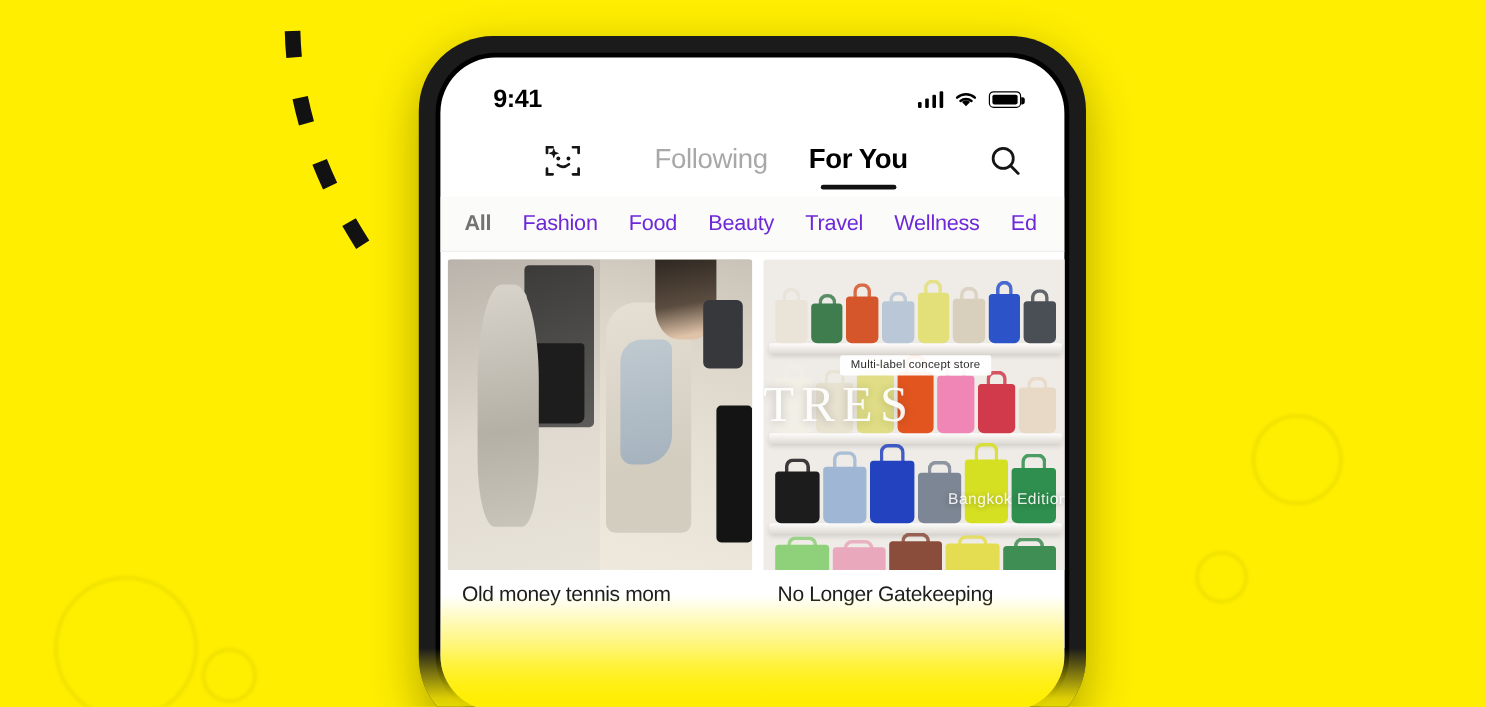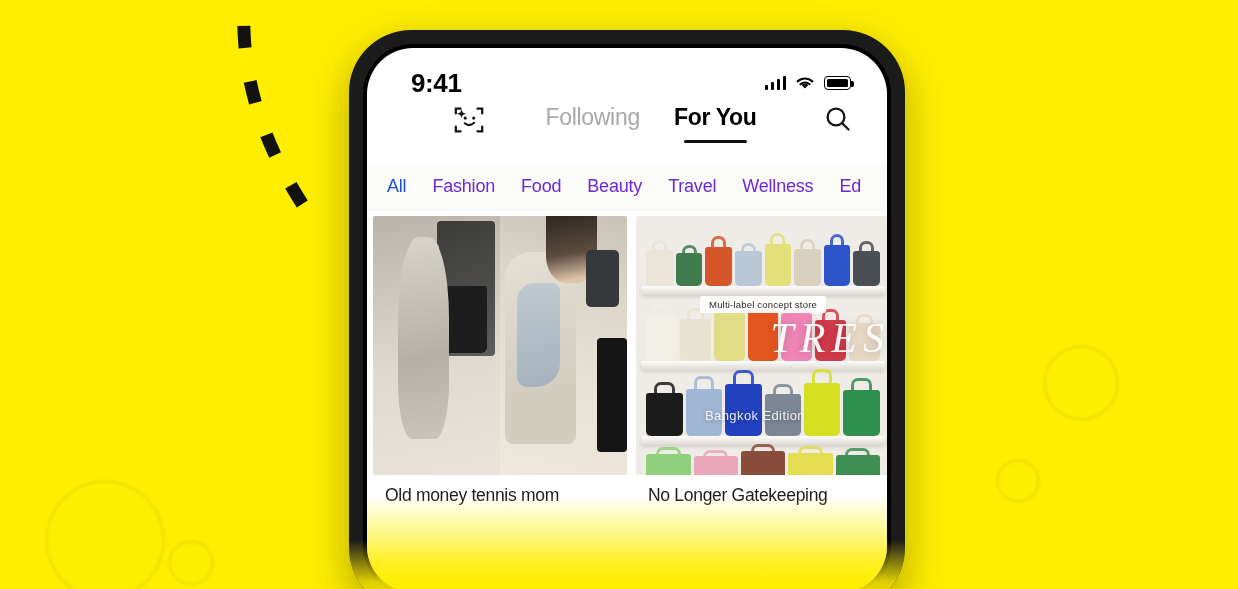--- a/index.html
+++ b/index.html
@@ -49,21 +49,21 @@
     overflow:hidden;
     position:relative;
   }
 
   
   #status-bar {
     height:56px;
     display:flex; align-items:center; justify-content:space-between;
     padding:14px 36px 0 44px;
   }
-  #status-time { font-size:26px; font-weight:700; letter-spacing:-0.4px; color:#000; }
+  #status-time { font-size:21px; font-weight:700; letter-spacing:-0.4px; color:#000; }
   #status-icons { display:flex; align-items:center; gap:9px; }
   #signal-bars { display:flex; align-items:flex-end; gap:2.5px; height:14px; }
   #signal-bars i { width:3.5px; background:#000; border-radius:1px; display:block; }
   #signal-bars i:nth-child(1){height:5px;}
   #signal-bars i:nth-child(2){height:8px;}
   #signal-bars i:nth-child(3){height:11px;}
   #signal-bars i:nth-child(4){height:14px;}
   #battery-icon {
     width:27px; height:14px;
     border:1.6px solid #000; border-radius:4px;
@@ -71,21 +71,21 @@
   }
   #battery-icon::after{
     content:""; position:absolute; right:-3.6px; top:4px;
     width:2.2px; height:6px; background:#000; border-radius:0 2px 2px 0;
   }
   #battery-fill { width:100%; height:100%; background:#000; border-radius:1.5px; }
 
   
   #nav-bar {
     height:60px;
-    display:flex; 
+    display:flex; align-items:center;
     padding:0 34px 0 38px;
     position:relative;
     margin-left:48px;
   }
   #face-scan-icon { width:32px; height:32px; }
   #nav-tabs {
     position:absolute; left:0; right:0;
     display:flex; justify-content:center; align-items:center; gap:34px;
   }
   .nav-tab {
@@ -106,21 +106,21 @@
     display:flex; align-items:center; gap:26px;
     padding:0 0 0 20px;
     background:#fbfbfa;
     overflow:hidden;
     border-bottom:1px solid #f0f0ef;
   }
   .category-chip {
     font-size:18px; color:#6d28d9; white-space:nowrap; cursor:pointer;
     letter-spacing:-0.2px;
   }
-  .category-chip.active { color:#1d4ed8; font-weight:400; }
+  .category-chip.active { color:#737373; font-weight:700; }
 
   
   #feed {
     display:flex; gap:9px;
     padding:6px 0 0 6px;
     height:330px;
   }
   .feed-card { width:254px; flex:0 0 254px; background:#fff; border-radius:3px; overflow:hidden; }
   .card-media { position:relative; height:259px; overflow:hidden; }
   .card-caption { padding:9px 12px 0 12px; }
@@ -206,30 +206,29 @@
     border-radius:7px 7px 0 0; opacity:.85;
   }
   #bags-badge {
     position:absolute; left:50%; top:31%; transform:translateX(-50%);
     background:rgba(255,255,255,0.94);
     font-size:9.5px; color:#2b2b2b; letter-spacing:.2px;
     padding:3px 9px; border-radius:2px; white-space:nowrap;
   }
   #bags-brand{
     position:absolute; left:0; right:0; top:38%;
-    text-align:right;
+    text-align:left;
     font-family:"Liberation Serif", serif;
     font-size:42px; letter-spacing:6px; color:rgba(255,255,255,.93);
     text-shadow:0 1px 8px rgba(0,0,0,.22);
     pointer-events:none;
-    font-style:italic;
   }
   #bags-edition{
-    position:absolute; left:0; right:16px; bottom:20%;
-    text-align:center; font-size:13px; color:rgba(255,255,255,.88);
+    position:absolute; left:0; right:0; bottom:20%;
+    text-align:right; font-size:13px; color:rgba(255,255,255,.88);
     letter-spacing:.4px; text-shadow:0 1px 5px rgba(0,0,0,.3);
   }
 
   
   #screen-fade {
     position:absolute; left:0; right:0; bottom:0; height:96px;
     background:linear-gradient(180deg, rgba(255,238,0,0) 0%, rgba(255,238,0,0.55) 45%, rgba(255,238,0,0.95) 100%);
     pointer-events:none;
   }
   #phone-fade {

